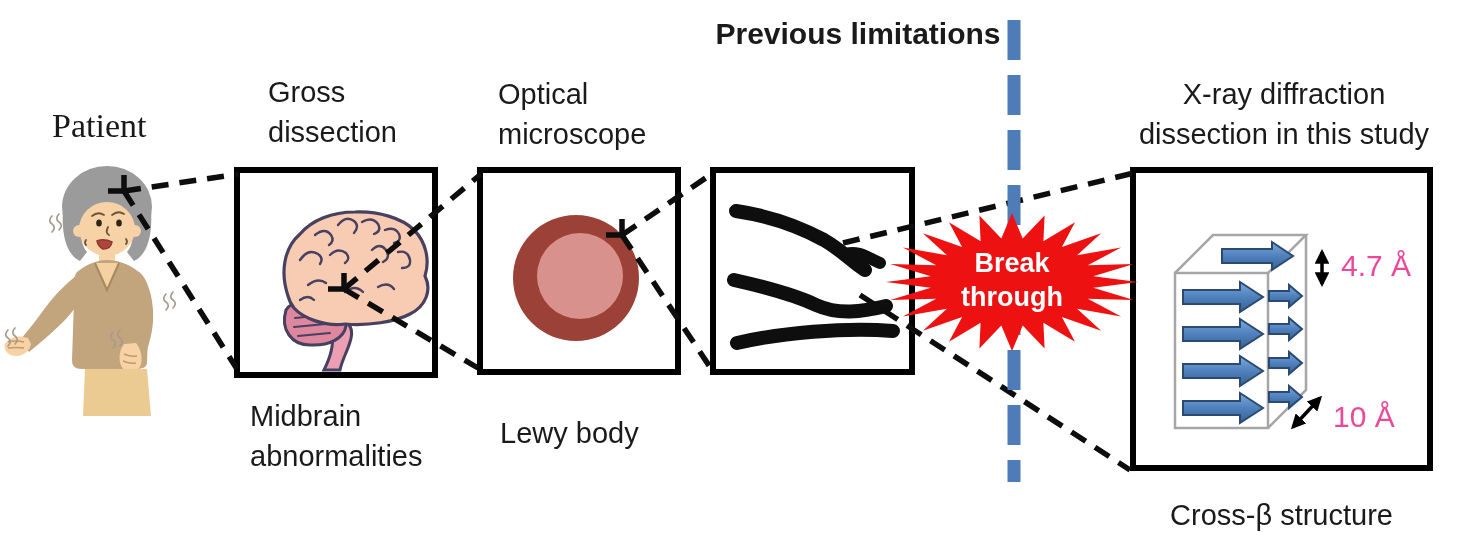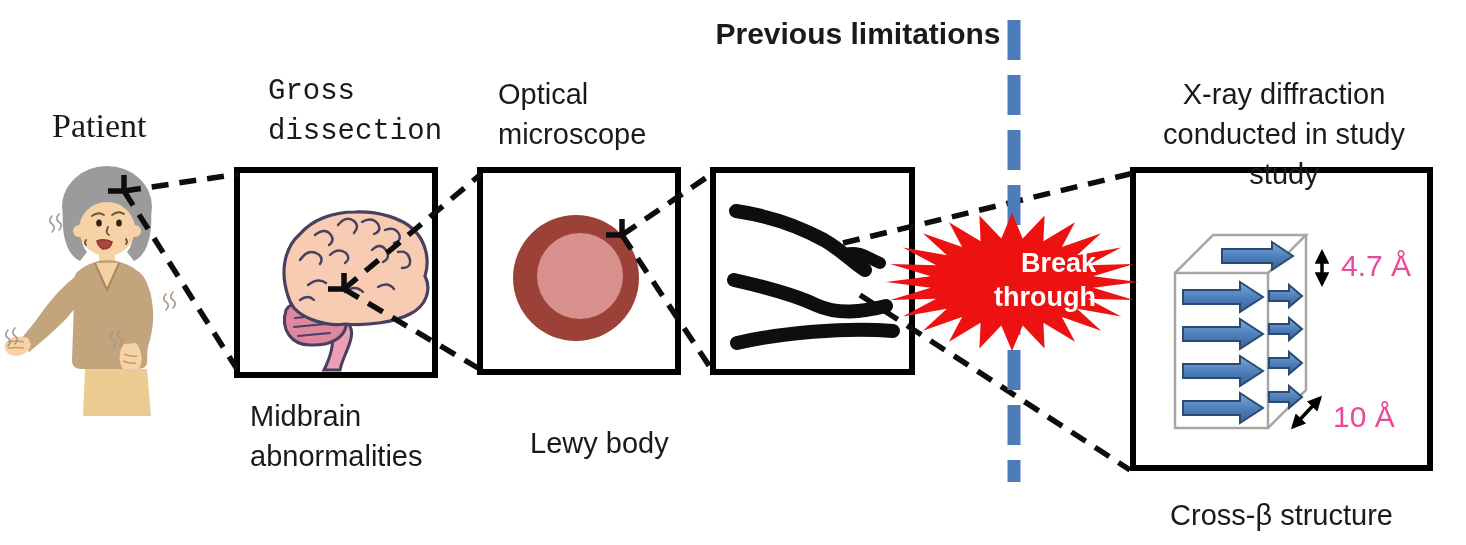--- a/index.html
+++ b/index.html
@@ -6,21 +6,21 @@
   #canvas{
     position:relative;width:1466px;height:545px;background:#ffffff;
     font-family:"Liberation Sans", sans-serif;color:#1a1a1a;overflow:hidden;
   }
   #art{position:absolute;left:0;top:0;}
   .lbl{position:absolute;font-size:29px;line-height:1.38;color:#1a1a1a;white-space:pre-line;}
   .lbl.center{text-align:center;}
   .lbl.bold{font-weight:bold;}
   #patient-label{font-size:34px;font-family:Liberation Serif, serif;}
   #breakthrough-label{
-    position:absolute;left:928px;top:247px;width:168px;text-align:right;
+    position:absolute;left:928px;top:247px;width:168px;text-align:center;
     font-size:27px;font-weight:bold;color:#ffffff;line-height:1.25;white-space:pre-line;
   }
   .meas{position:absolute;font-size:30px;color:#ec4899;white-space:nowrap;}
 </style>
 </head>
 <body>
 
 <div id="canvas">
 
   <svg id="art" width="1466" height="545" viewBox="0 0 1466 545">
@@ -169,35 +169,35 @@
 
     <line x1="1014" y1="20" x2="1014" y2="482" stroke="#4e7cb8" stroke-width="13" stroke-dasharray="40 15"></line>
 
     <g>
       <polygon id="starburst" points="1012.0,213.0 1022.7,238.4 1044.6,215.4 1043.4,241.3 1075.0,222.2 1061.9,247.1 1101.1,233.2 1077.1,255.2 1121.1,247.5 1087.8,265.2 1133.7,264.1 1093.3,276.3 1138.0,282.0 1093.3,287.7 1133.7,299.9 1087.8,298.8 1121.1,316.5 1077.1,308.8 1101.1,330.8 1061.9,316.9 1075.0,341.8 1043.4,322.7 1044.6,348.6 1022.7,325.6 1012.0,351.0 1001.3,325.6 979.4,348.6 980.6,322.7 949.0,341.8 962.1,316.9 922.9,330.8 946.9,308.8 902.9,316.5 936.2,298.8 890.3,299.9 930.7,287.7 886.0,282.0 930.7,276.3 890.3,264.1 936.2,265.2 902.9,247.5 946.9,255.2 922.9,233.2 962.1,247.1 949.0,222.2 980.6,241.3 979.4,215.4 1001.3,238.4" fill="#ee1111"></polygon>
     </g>
   </svg>
 
   <div class="lbl" id="patient-label" style="left:52px;top:103px;">Patient</div>
 
-  <div class="lbl" style="left:268px;top:72px;font-family:Liberation Mono, monospace;">Gross
+  <div class="lbl" style="left:268px;top:72px;">Gross
 dissection</div>
 
   <div class="lbl" style="left:498px;top:74px;">Optical
 microscope</div>
 
   <div class="lbl bold center" style="left:712px;top:13px;width:292px;font-size:30px;">Previous limitations</div>
 
   <div class="lbl center" style="left:1128px;top:74px;width:312px;">X-ray diffraction
-conducted in study study</div>
+dissection in this study</div>
 
   <div class="lbl" style="left:250px;top:396px;">Midbrain
 abnormalities</div>
 
-  <div class="lbl" style="left:500px;top:423px;margin-left:30px;">Lewy body</div>
+  <div class="lbl" style="left:500px;top:413px;">Lewy body</div>
 
 
   <div class="lbl center" style="left:1133px;top:495px;width:297px;">Cross-β structure</div>
 
   <div id="breakthrough-label">Break
 through</div>
 
   <div class="meas" style="left:1341px;top:249px;">4.7 Å</div>
 
   <div class="meas" style="left:1333px;top:400px;">10 Å</div>

